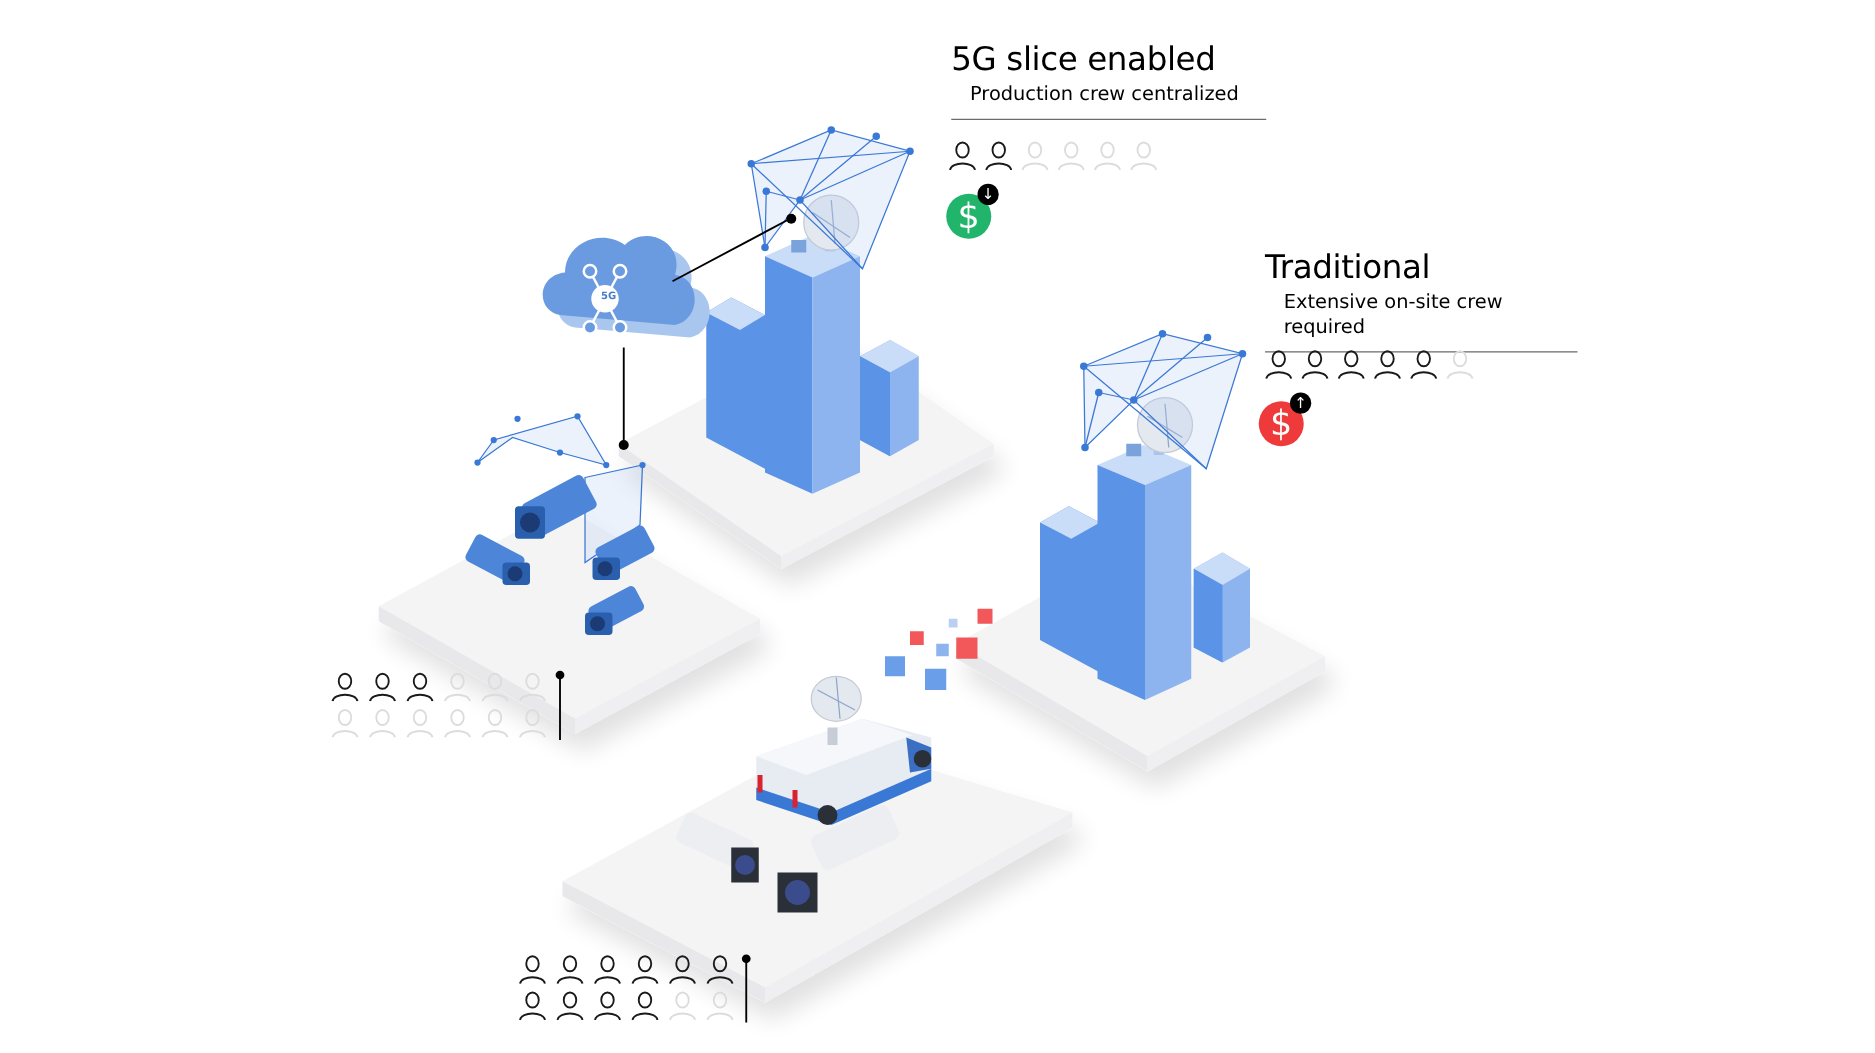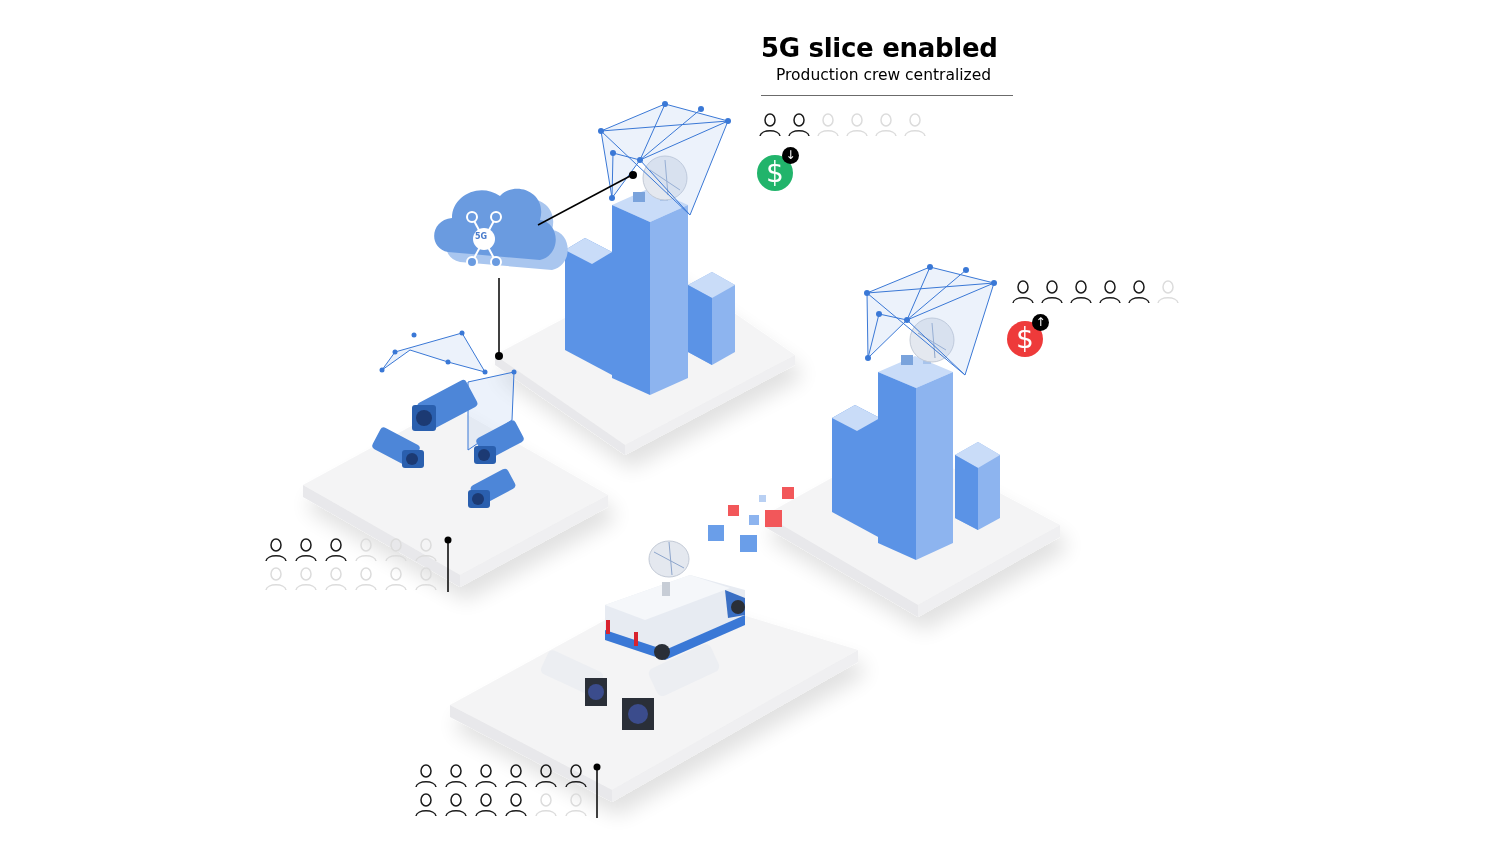--- a/index.html
+++ b/index.html
@@ -1,20 +1,20 @@
 <!DOCTYPE html>
 <html><head>
 <meta charset="utf-8">
 <style>
   html, body { margin:0; padding:0; background:#ffffff; }
   body { width:1500px; height:842px; position:relative; overflow:hidden;
          font-family:"DejaVu Sans","Liberation Sans",sans-serif; color:#000; }
   .scene { position:absolute; left:0; top:0; width:1500px; height:842px; }
   .label-block { position:absolute; }
-  .label-title { font-weight:bold; font-size:26px; letter-spacing:-0.3px; line-height:30px; }
+  .label-title { font-weight:normal; font-size:26px; letter-spacing:-0.3px; line-height:30px; }
   .label-sub { font-size:15.5px; line-height:20px; margin-top:2px;margin-left:15px; }
   .label-rule { height:1px; background:#6b6b6b; margin-top:10px; }
   .people-row { position:absolute; display:flex; gap:5px; }
   .person { width:24px; height:24px; display:block; }
   .money { position:absolute; width:36px; height:36px; border-radius:50%;
            color:#fff; font-size:28px; line-height:36px; text-align:center;
            font-family:"DejaVu Sans",sans-serif; }
   .money-arrow { position:absolute; width:17px; height:17px; border-radius:50%;
            background:#000; color:#fff; font-size:12px; line-height:17px; text-align:center; }
 </style>
@@ -266,20 +266,25 @@
       <svg viewBox="0 0 24 24" class="person">
         <ellipse cx="12" cy="8" rx="5" ry="6" fill="none" stroke="#dcdcdc" stroke-width="1.5"></ellipse>
                  <path d="M2,24 C3,17 21,17 22,24" fill="none" stroke="#dcdcdc" stroke-width="1.5"></path>
       </svg>
     </div>
   <div class="money" id="slice-money" style="left: 757px; top: 155px; background: rgb(33, 180, 107);">
     <span>$</span>
   </div>
   <div class="money-arrow" style="left:782px;top:147px">↓</div>
 
+  <div class="label-block" style="left:1012px;top:199px;width:250px">
+    <div class="label-title">Traditional</div>
+    <div class="label-sub">Extensive on-site crew required</div>
+    <div class="label-rule"></div>
+  </div>
   <div class="people-row" id="trad-crew" style="left:1011px;top:279px">
       <svg viewBox="0 0 24 24" class="person">
         <ellipse cx="12" cy="8" rx="5" ry="6" fill="none" stroke="#1a1a1a" stroke-width="1.5"></ellipse>
                  <path d="M2,24 C3,17 21,17 22,24" fill="none" stroke="#1a1a1a" stroke-width="1.5"></path>
       </svg>
       <svg viewBox="0 0 24 24" class="person">
         <ellipse cx="12" cy="8" rx="5" ry="6" fill="none" stroke="#1a1a1a" stroke-width="1.5"></ellipse>
                  <path d="M2,24 C3,17 21,17 22,24" fill="none" stroke="#1a1a1a" stroke-width="1.5"></path>
       </svg>
       <svg viewBox="0 0 24 24" class="person">
@@ -406,14 +411,14 @@
           <ellipse cx="12" cy="8" rx="5" ry="6" fill="none" stroke="#dcdcdc" stroke-width="1.5"></ellipse>
                  <path d="M2,24 C3,17 21,17 22,24" fill="none" stroke="#dcdcdc" stroke-width="1.5"></path>
         </svg>
         <svg viewBox="0 0 24 24" class="person">
           <ellipse cx="12" cy="8" rx="5" ry="6" fill="none" stroke="#dcdcdc" stroke-width="1.5"></ellipse>
                  <path d="M2,24 C3,17 21,17 22,24" fill="none" stroke="#dcdcdc" stroke-width="1.5"></path>
         </svg>
       </div>
     </div>
 
-  <div style="position:absolute;left:475px;top:232px;width:18px;text-align:left;font-size:8px;font-weight:bold;color:#4a7ccc">5G</div>
+  <div style="position:absolute;left:475px;top:232px;width:18px;text-align:right;font-size:8px;font-weight:bold;color:#4a7ccc">5G</div>
 </div>
 
 </body></html>

